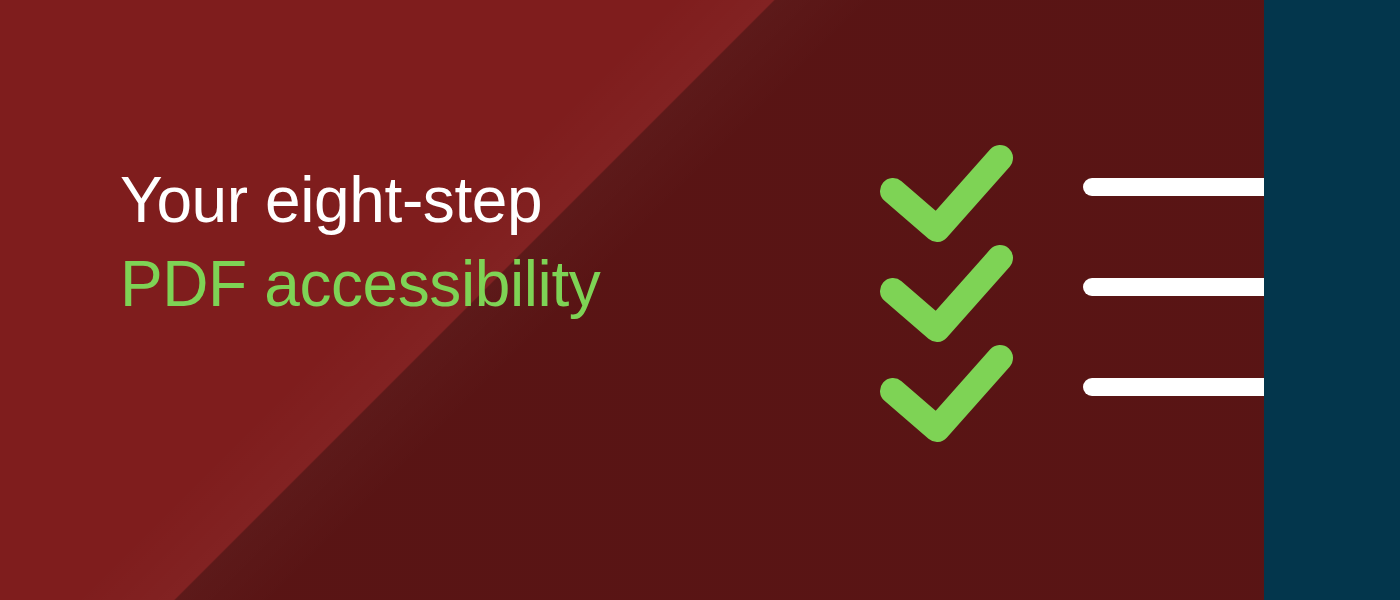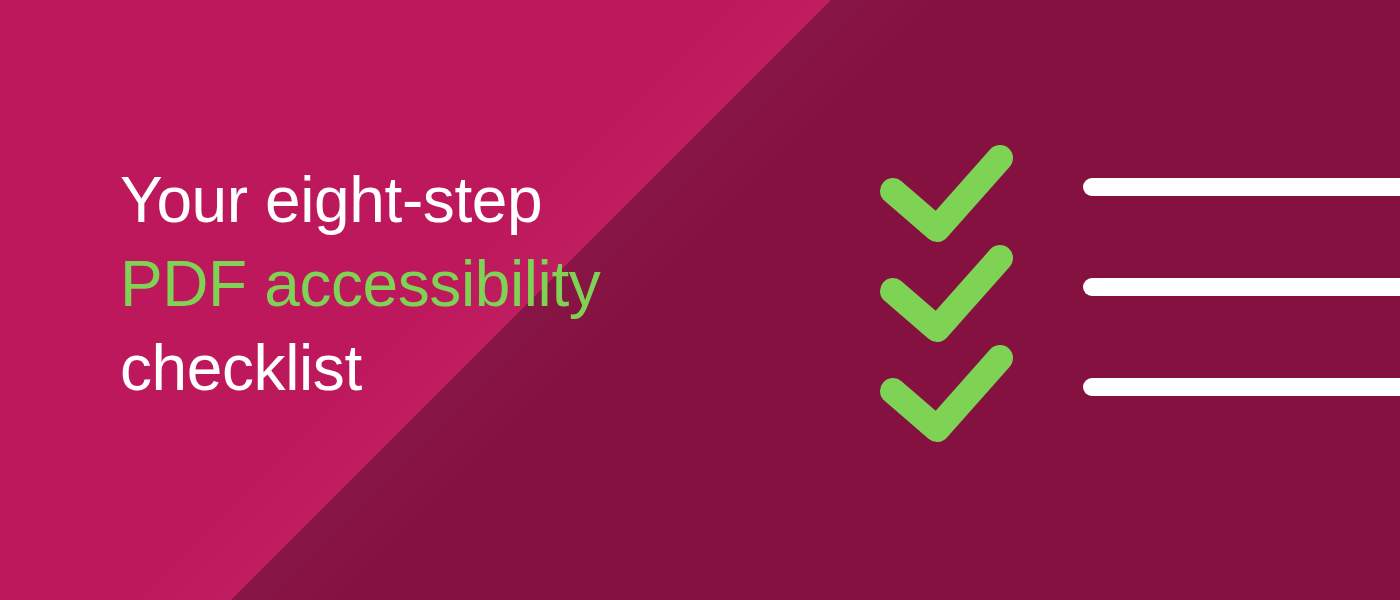--- a/index.html
+++ b/index.html
@@ -2,24 +2,24 @@
 <html><head>
 <meta charset="utf-8">
 <style>
   html, body {
     margin: 0;
     padding: 0;
     background: #03364c;
   }
   #banner {
     position: relative;
-    width: 1400px;
+    width: 1264px;
     height: 600px;
     overflow: hidden;
-    background: #be185d;
+    background: #7f1d1d;
     font-family: "Liberation Sans", sans-serif;
   }
   
   .diag-shade {
     position: absolute;
     inset: 0;
     background: linear-gradient(135deg,
         rgba(0,0,0,0) 0%,
         rgba(0,0,0,0) 41.5%,
         rgba(0,0,0,0.30) 41.6%,
@@ -67,21 +67,20 @@
 <body>
 
 <div id="banner">
 
   <div class="diag-shade"></div>
   <div class="diag-sheen"></div>
 
   <div class="headline">
     <span class="hl-line hl-white">Your eight-step</span>
     <span class="hl-line hl-accent">PDF accessibility</span>
-    <span class="hl-line hl-white">checklist</span>
   </div>
 
   <div class="checklist-graphic">
     <svg width="560" height="340" viewBox="0 0 560 340" xmlns="http://www.w3.org/2000/svg" aria-hidden="true">
 
       <g>
         <path d="M 33 61 L 77 99 L 140 28" fill="none" stroke="#7ed355" stroke-width="26" stroke-linecap="round" stroke-linejoin="round"></path>
         <rect x="223" y="48" width="345" height="18" rx="9" ry="9" fill="#ffffff"></rect>
       </g>
 

